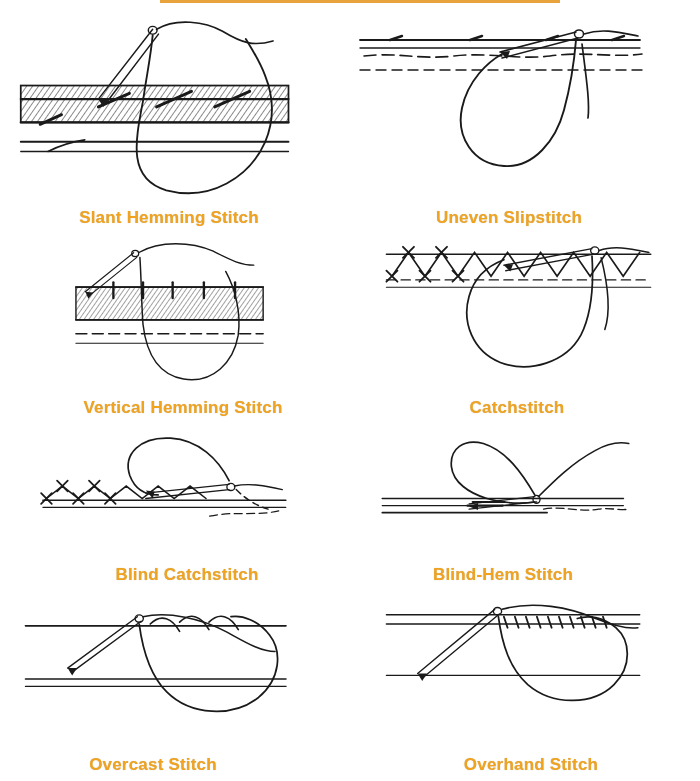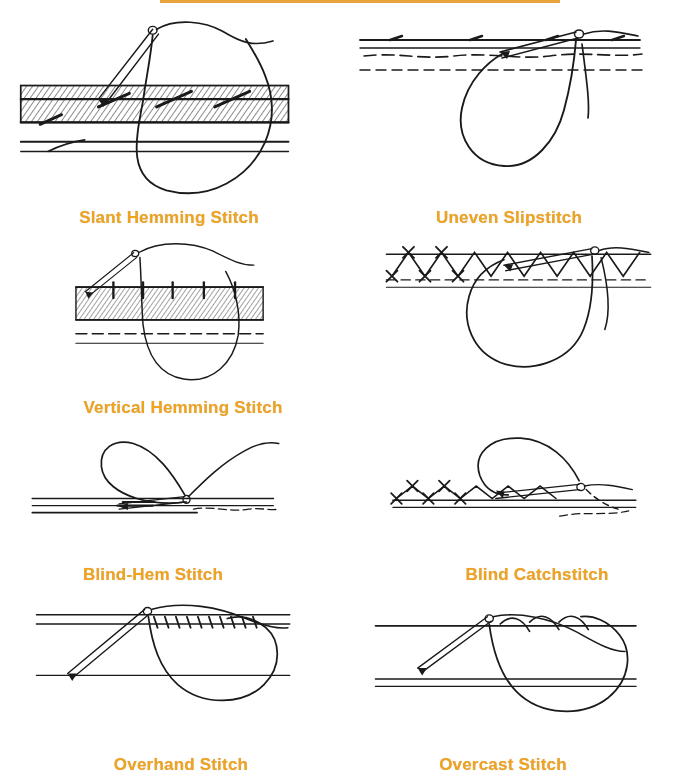--- a/index.html
+++ b/index.html
@@ -231,50 +231,21 @@
               <ellipse cx="251" cy="18" rx="4.5" ry="4"></ellipse>
             </g>
 
             <path d="M256 18 C272 12 290 16 310 20" stroke-width="1.6"></path>
 
             <path d="M248 24 C250 56 248 86 236 110 C220 140 180 152 148 140 C118 128 106 96 114 68 C120 46 136 34 152 28" stroke-width="1.9"></path>
             <path d="M258 26 C266 58 268 86 262 104" stroke-width="1.7"></path>
           </g>
         </svg>
       </div>
-    </div>
-
-    <div class="cell">
-      <div class="figure">
-        <svg viewBox="0 0 350 150" preserveAspectRatio="xMidYMid meet">
-          <g fill="none" stroke="#1a1a1a" stroke-width="1.6" stroke-linecap="round">
-
-            <line x1="14" y1="84" x2="286" y2="84" stroke-width="1.8"></line>
-            <line x1="14" y1="92" x2="286" y2="92" stroke-width="1.4"></line>
-            <line x1="14" y1="100" x2="200" y2="100" stroke-width="1.8"></line>
-            <path d="M196 96 C218 92 236 100 258 96 C272 94 282 98 292 96" stroke-width="1.5" stroke-dasharray="9 5"></path>
-
-            <g stroke-width="2.4">
-              <line x1="110" y1="92" x2="150" y2="92"></line>
-              <line x1="116" y1="88" x2="152" y2="88"></line>
-            </g>
-
-            <g stroke-width="1.5">
-              <line x1="112" y1="96" x2="186" y2="88"></line>
-              <line x1="112" y1="90" x2="186" y2="82"></line>
-              <path d="M112 93 L122 89 L122 97 Z" fill="#1a1a1a" stroke="none"></path>
-              <ellipse cx="188" cy="85" rx="4" ry="4.5"></ellipse>
-            </g>
-
-            <path d="M190 82 C208 64 228 44 254 30 C268 22 282 20 292 22" stroke-width="1.8"></path>
-            <path d="M186 80 C172 56 154 30 128 22 C106 16 90 28 92 48 C94 66 112 78 132 84 C152 90 172 90 188 88" stroke-width="1.9"></path>
-          </g>
-        </svg>
-      </div>
-      <div class="caption cap-blindhem">Blind-Hem Stitch</div>
+      <div class="caption cap-catch">Catchstitch</div>
     </div>
 
     <div class="cell">
       <div class="figure">
         <svg viewBox="0 0 350 150" preserveAspectRatio="xMidYMid meet">
           <g fill="none" stroke="#1a1a1a" stroke-width="1.6" stroke-linecap="round">
 
             <line x1="26" y1="86" x2="300" y2="86" stroke-width="1.8"></line>
             <line x1="26" y1="94" x2="300" y2="94" stroke-width="1.3"></line>
             <path d="M214 104 C240 98 266 104 292 98" stroke-width="1.4" stroke-dasharray="9 5"></path>
@@ -305,20 +276,80 @@
             <path d="M236 64 C224 40 202 18 170 16 C136 14 116 34 124 58 C130 74 142 80 156 80" stroke-width="1.9"></path>
             <path d="M244 74 C254 84 266 92 280 96" stroke-width="1.6" stroke-dasharray="7 5"></path>
           </g>
         </svg>
       </div>
       <div class="caption cap-blindcatch">Blind Catchstitch</div>
     </div>
 
     <div class="cell">
       <div class="figure">
+        <svg viewBox="0 0 350 150" preserveAspectRatio="xMidYMid meet">
+          <g fill="none" stroke="#1a1a1a" stroke-width="1.6" stroke-linecap="round">
+
+            <line x1="14" y1="84" x2="286" y2="84" stroke-width="1.8"></line>
+            <line x1="14" y1="92" x2="286" y2="92" stroke-width="1.4"></line>
+            <line x1="14" y1="100" x2="200" y2="100" stroke-width="1.8"></line>
+            <path d="M196 96 C218 92 236 100 258 96 C272 94 282 98 292 96" stroke-width="1.5" stroke-dasharray="9 5"></path>
+
+            <g stroke-width="2.4">
+              <line x1="110" y1="92" x2="150" y2="92"></line>
+              <line x1="116" y1="88" x2="152" y2="88"></line>
+            </g>
+
+            <g stroke-width="1.5">
+              <line x1="112" y1="96" x2="186" y2="88"></line>
+              <line x1="112" y1="90" x2="186" y2="82"></line>
+              <path d="M112 93 L122 89 L122 97 Z" fill="#1a1a1a" stroke="none"></path>
+              <ellipse cx="188" cy="85" rx="4" ry="4.5"></ellipse>
+            </g>
+
+            <path d="M190 82 C208 64 228 44 254 30 C268 22 282 20 292 22" stroke-width="1.8"></path>
+            <path d="M186 80 C172 56 154 30 128 22 C106 16 90 28 92 48 C94 66 112 78 132 84 C152 90 172 90 188 88" stroke-width="1.9"></path>
+          </g>
+        </svg>
+      </div>
+      <div class="caption cap-blindhem">Blind-Hem Stitch</div>
+    </div>
+
+    <div class="cell">
+      <div class="figure">
+        <svg viewBox="0 0 350 170" preserveAspectRatio="xMidYMid meet">
+          <g fill="none" stroke="#1a1a1a" stroke-width="1.6" stroke-linecap="round">
+
+            <line x1="12" y1="38" x2="296" y2="38" stroke-width="1.7"></line>
+            <line x1="12" y1="96" x2="296" y2="96" stroke-width="1.6"></line>
+            <line x1="12" y1="104" x2="296" y2="104" stroke-width="1.3"></line>
+
+            <g stroke-width="1.8">
+              <path d="M148 36 C160 24 172 30 180 44"></path>
+              <path d="M180 34 C192 22 204 28 212 42"></path>
+              <path d="M212 34 C224 22 236 28 244 42"></path>
+            </g>
+
+            <g stroke-width="1.5">
+              <line x1="58" y1="84" x2="134" y2="28"></line>
+              <line x1="62" y1="89" x2="138" y2="33"></line>
+              <path d="M58 84 L68 84 L63 92 Z" fill="#1a1a1a" stroke="none"></path>
+              <ellipse cx="136" cy="30" rx="4.5" ry="4"></ellipse>
+            </g>
+
+            <path d="M140 28 C168 22 204 30 230 44 C252 56 268 66 284 66" stroke-width="1.7"></path>
+            <path d="M136 36 C140 66 148 92 166 110 C192 136 238 138 266 116 C290 96 292 66 278 48 C266 32 248 26 236 28" stroke-width="1.9"></path>
+          </g>
+        </svg>
+      </div>
+      <div class="caption cap-overcast">Overcast Stitch</div>
+    </div>
+
+    <div class="cell">
+      <div class="figure">
         <svg viewBox="0 0 350 170" preserveAspectRatio="xMidYMid meet">
           <g fill="none" stroke="#1a1a1a" stroke-width="1.6" stroke-linecap="round">
 
             <line x1="24" y1="26" x2="300" y2="26" stroke-width="1.6"></line>
             <line x1="24" y1="36" x2="300" y2="36" stroke-width="1.7"></line>
             <line x1="24" y1="92" x2="300" y2="92" stroke-width="1.5"></line>
 
             <g stroke-width="2">
               <line x1="152" y1="28" x2="156" y2="40"></line>
               <line x1="164" y1="28" x2="168" y2="40"></line>
@@ -341,44 +372,14 @@
 
             <path d="M150 20 C184 10 224 18 252 30 C272 38 286 42 298 40" stroke-width="1.7"></path>
 
             <path d="M146 28 C150 58 158 84 178 102 C206 126 250 124 272 102 C292 82 290 54 274 40 C260 28 244 26 232 30" stroke-width="1.9"></path>
           </g>
         </svg>
       </div>
       <div class="caption cap-overhand">Overhand Stitch</div>
     </div>
 
-    <div class="cell">
-      <div class="figure">
-        <svg viewBox="0 0 350 170" preserveAspectRatio="xMidYMid meet">
-          <g fill="none" stroke="#1a1a1a" stroke-width="1.6" stroke-linecap="round">
-
-            <line x1="12" y1="38" x2="296" y2="38" stroke-width="1.7"></line>
-            <line x1="12" y1="96" x2="296" y2="96" stroke-width="1.6"></line>
-            <line x1="12" y1="104" x2="296" y2="104" stroke-width="1.3"></line>
-
-            <g stroke-width="1.8">
-              <path d="M148 36 C160 24 172 30 180 44"></path>
-              <path d="M180 34 C192 22 204 28 212 42"></path>
-              <path d="M212 34 C224 22 236 28 244 42"></path>
-            </g>
-
-            <g stroke-width="1.5">
-              <line x1="58" y1="84" x2="134" y2="28"></line>
-              <line x1="62" y1="89" x2="138" y2="33"></line>
-              <path d="M58 84 L68 84 L63 92 Z" fill="#1a1a1a" stroke="none"></path>
-              <ellipse cx="136" cy="30" rx="4.5" ry="4"></ellipse>
-            </g>
-
-            <path d="M140 28 C168 22 204 30 230 44 C252 56 268 66 284 66" stroke-width="1.7"></path>
-            <path d="M136 36 C140 66 148 92 166 110 C192 136 238 138 266 116 C290 96 292 66 278 48 C266 32 248 26 236 28" stroke-width="1.9"></path>
-          </g>
-        </svg>
-      </div>
-      <div class="caption cap-overcast">Overcast Stitch</div>
-    </div>
-
   </div>
 </div>
 
 </body></html>

